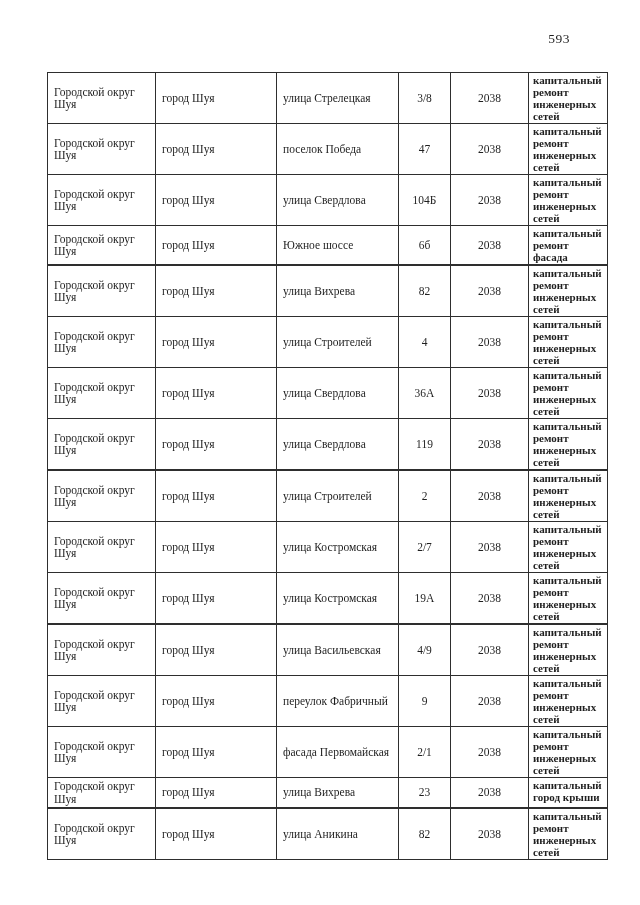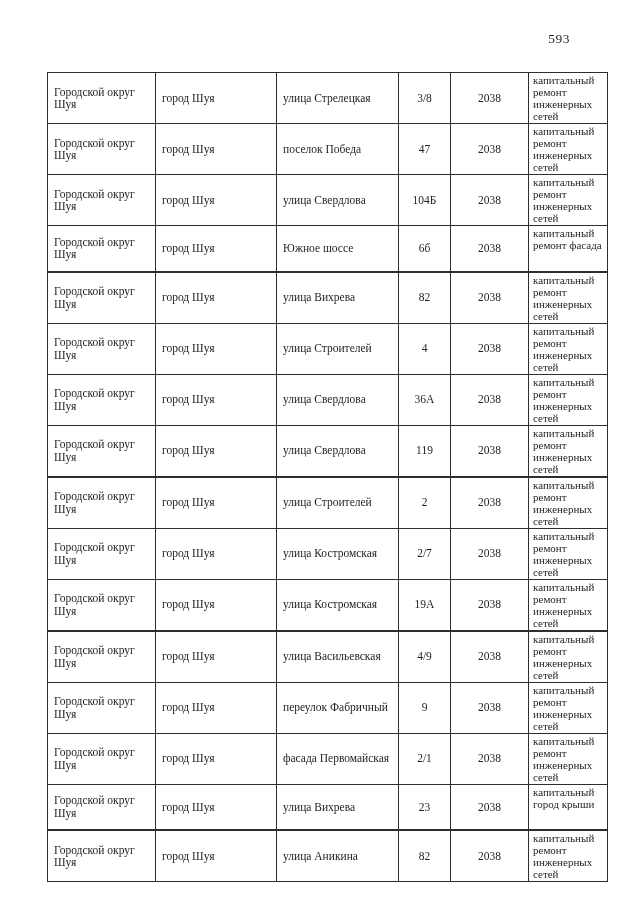--- a/index.html
+++ b/index.html
@@ -39,27 +39,28 @@
     overflow: hidden;
   }
   table.schedule col.c1 { width: 108px; }
   table.schedule col.c2 { width: 121px; }
   table.schedule col.c3 { width: 122px; }
   table.schedule col.c4 { width: 52px; }
   table.schedule col.c5 { width: 78px; }
   table.schedule col.c6 { width: 79px; }
   table.schedule td.center {
     text-align: center;
-    padding: 16px 2px;
+    padding: 2px 2px;
   }
   table.schedule td.work {
     vertical-align: top;
     padding: 1px 2px 1px 4px;
     line-height: 12px;
     font-size: 11px;
+    font-weight: bold;
   }
   table.schedule tr { height: 50px; }
   table.schedule tr.short { height: 29px; }
   table.schedule tr.tt td { border-top-width: 2px; }
 </style>
 </head>
 <body>
 
 <div class="page">
   <div class="page-number">593</div>

